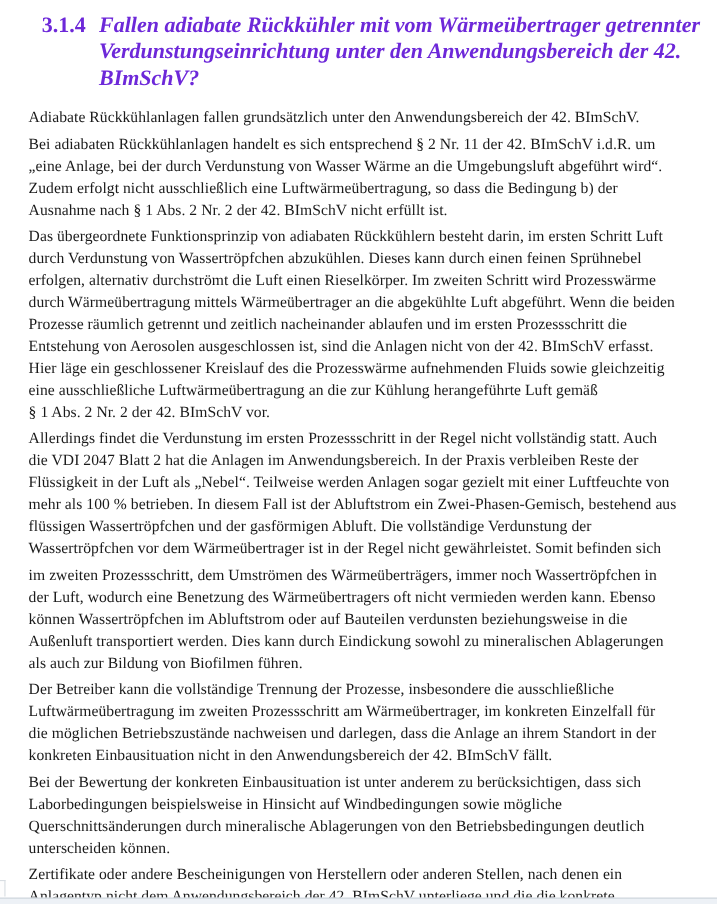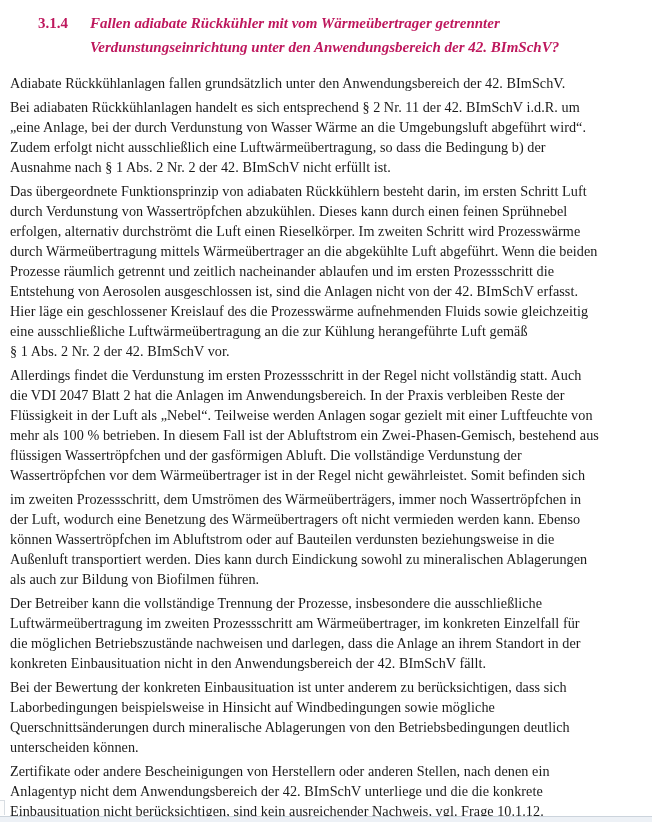--- a/index.html
+++ b/index.html
@@ -21,34 +21,34 @@
     width: 652px;
     height: 822px;
     padding: 11px 6px 0 10px;
     background: #ffffff;
   }
   .heading {
     display: flex;
     align-items: flex-start;
     margin: 0 0 14px 28px;
     font-weight: bold;
-    font-size: 15px;
+    font-size: 20px;
     line-height: 24px;
-    color: #be185d;
+    color: #6d28d9;
   }
   .heading-number {
     width: 52px;
     flex-shrink: 0;
   }
   .heading-title {
     white-space: pre-line;
     font-style: italic;
   }
   p.para {
-    margin: 0 0 4px 0;
+    margin: 0 0 4px 16px;
     font-size: 14.2px;
     line-height: 20px;
     white-space: pre-line;
     letter-spacing: 0.05px;
   }
   .page-bottom-edge {
     position: absolute;
     left: 0;
     bottom: 0;
     width: 652px;

